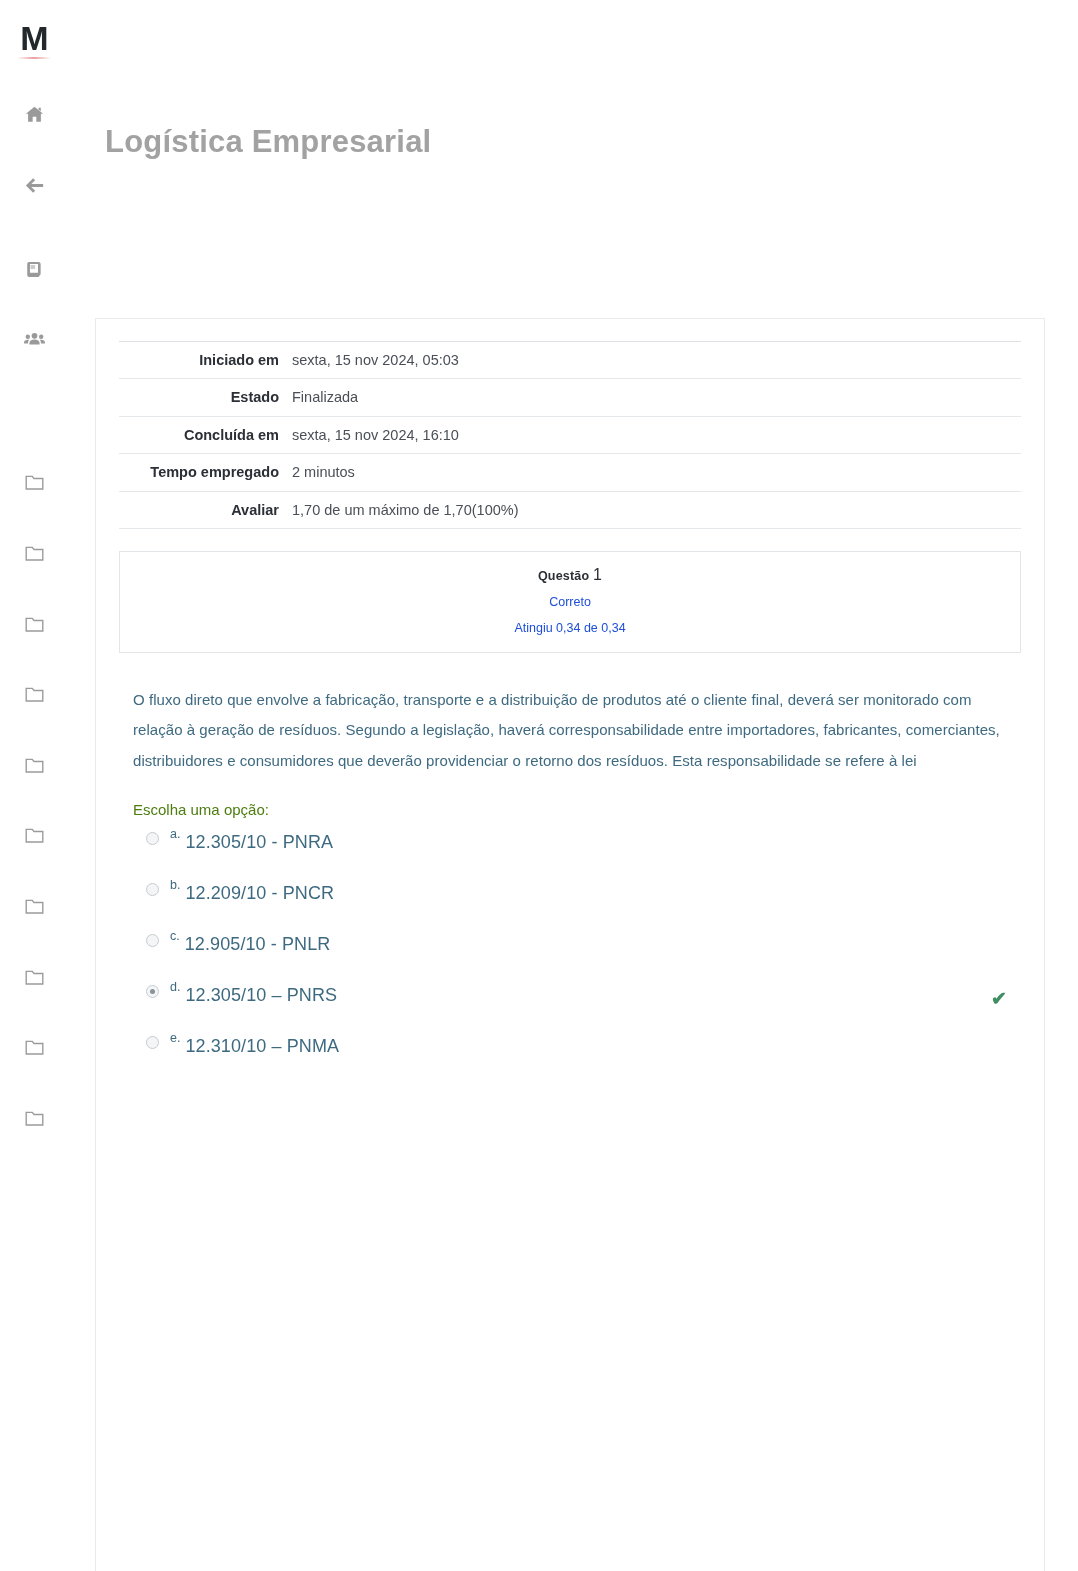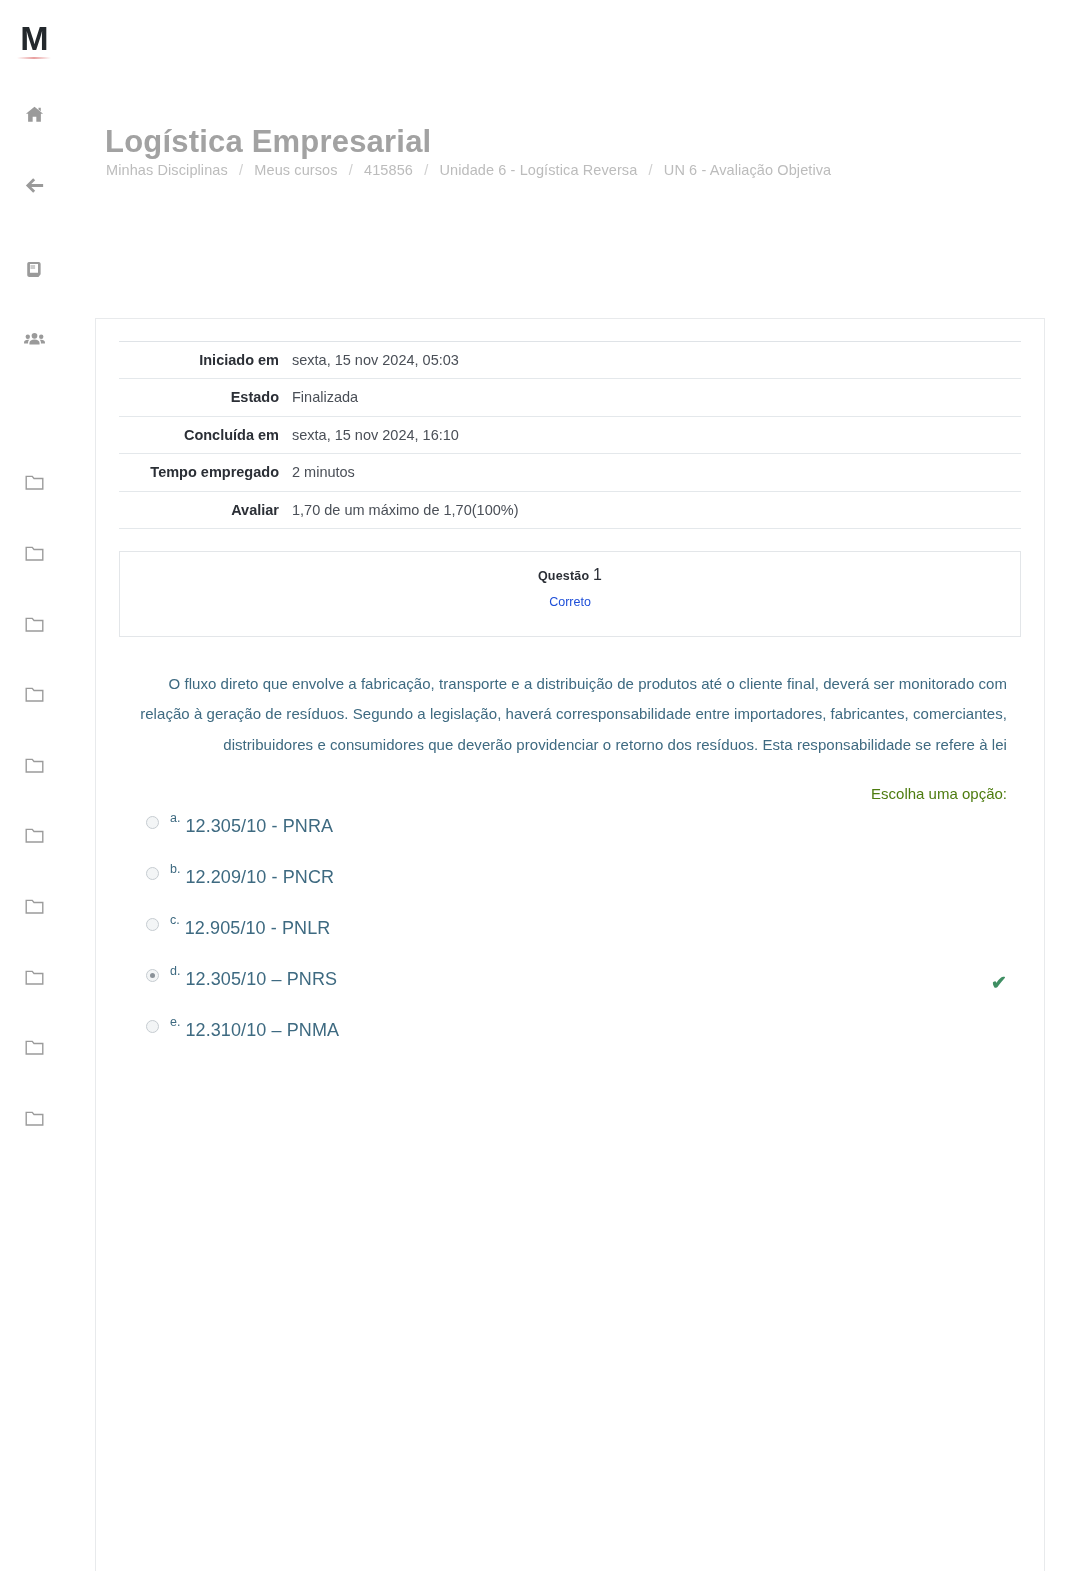--- a/index.html
+++ b/index.html
@@ -355,31 +355,20 @@
       <svg width="21" height="19" viewBox="0 0 24 22" fill="none" stroke="currentColor" stroke-width="1.6" aria-hidden="true">
         <path d="M2.4 5.1h7l2 2.4h10.2v12.2H2.4z"></path>
       </svg>
     </span>
   </div>
 
   <div class="main">
 
     <h1 class="page-title">Logística Empresarial</h1>
 
-    <nav class="breadcrumb">
-      <span class="crumb">Minhas Disciplinas</span>
-      <span class="sep">/</span>
-      <span class="crumb">Meus cursos</span>
-      <span class="sep">/</span>
-      <span class="crumb">415856</span>
-      <span class="sep">/</span>
-      <span class="crumb">Unidade 6 - Logística Reversa</span>
-      <span class="sep">/</span>
-      <span class="crumb">UN 6 - Avaliação Objetiva</span>
-    </nav>
 
     <div class="card">
 
       <table class="summary">
         <tbody>
           <tr>
             <th>Iniciado em</th>
             <td>sexta, 15 nov 2024, 05:03</td>
           </tr>
           <tr>
@@ -400,23 +389,24 @@
           </tr>
         </tbody>
       </table>
 
       <div class="qbox">
         <div class="qno">
           <span>Questão</span>
           <span class="num">1</span>
         </div>
         <div class="qstate">Correto</div>
+        <div class="qgrade">Atingiu 0,34 de 0,34</div>
       </div>
 
-      <div class="qbody" style="position:static; margin:32px auto 0 auto; width:874px;text-align:right;">
+      <div class="qbody" style="position:static; margin:32px auto 0 auto; width:874px;">
 
         <p class="qtext">O fluxo direto que envolve a fabricação, transporte e a distribuição de produtos até o cliente final, deverá ser monitorado com relação à geração de resíduos. Segundo a legislação, haverá corresponsabilidade entre importadores, fabricantes, comerciantes, distribuidores e consumidores que deverão providenciar o retorno dos resíduos. Esta responsabilidade se refere à lei</p>
 
         <div class="answer-label">Escolha uma opção:</div>
 
         <ul class="options">
           <li class="option">
             <span class="radio"></span>
             <span class="opt-letter">a.</span>
             <span class="opt-text">12.305/10 - PNRA</span>

